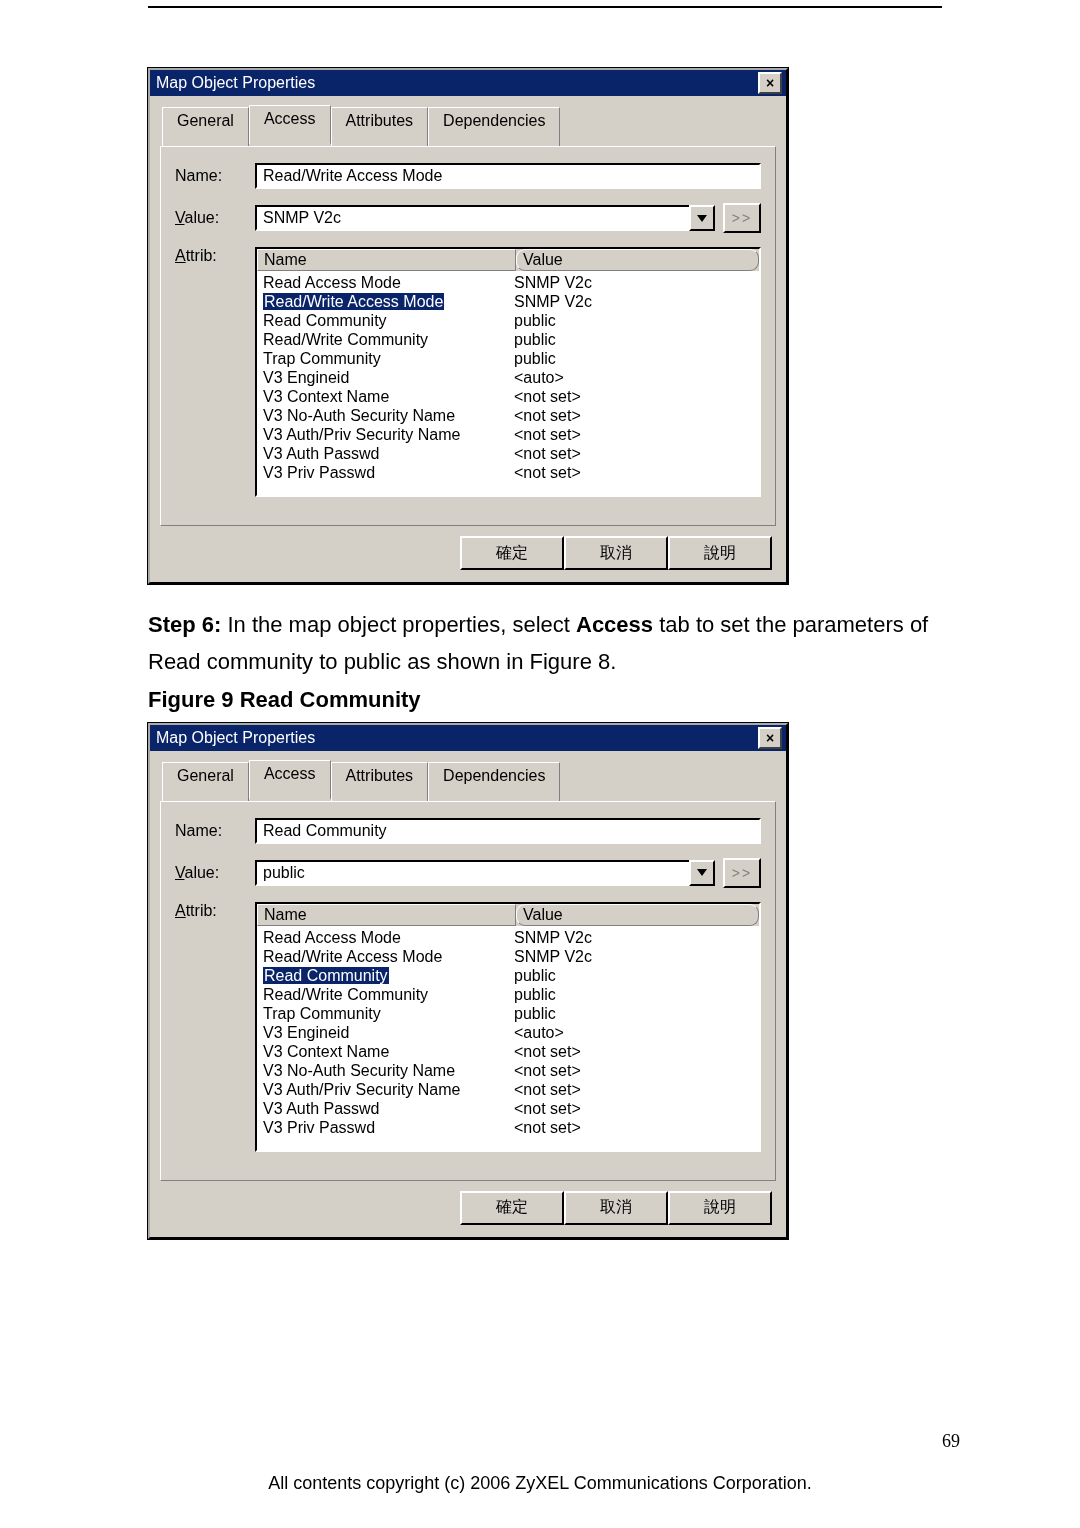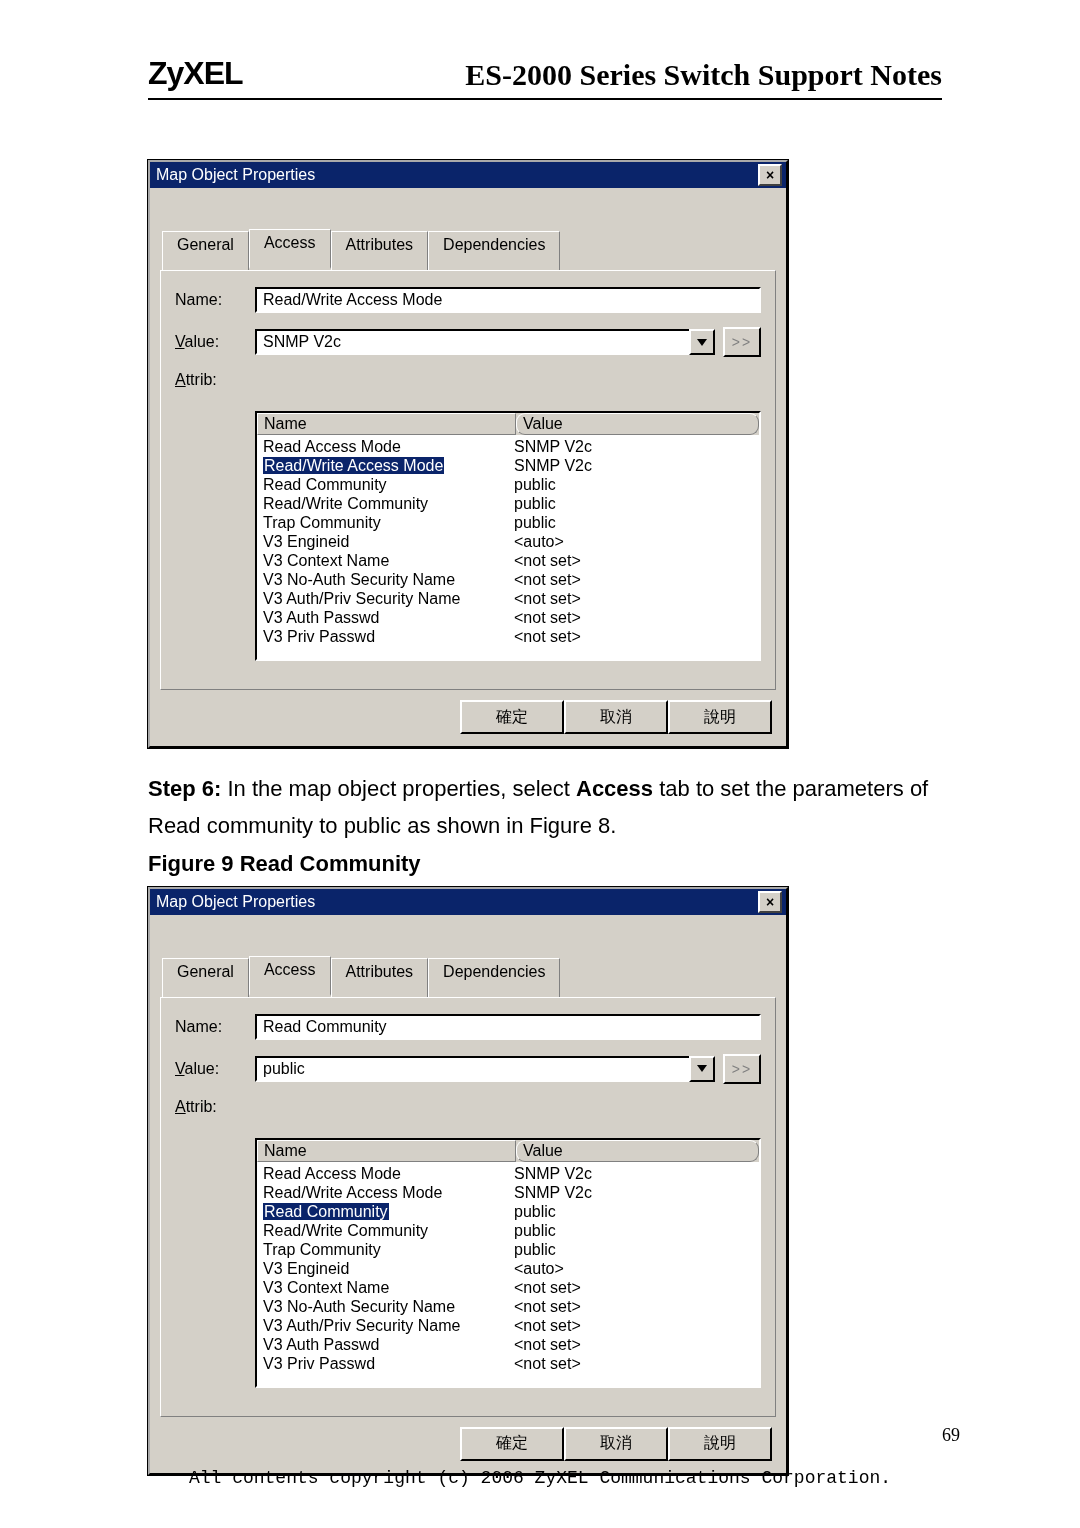--- a/index.html
+++ b/index.html
@@ -88,21 +88,20 @@
     padding: 4px 14px 17px 14px;
     border: 1px solid #808080;
     border-bottom: none;
     border-left-color:#fff;
     border-top-color:#fff;
     background:#d4d0c8;
     margin-right:0;
     position:relative;
     top:1px;
     font-size:16px;
-    margin-top:32px;
   }
   .tab.active {
     border-bottom: 2px solid #d4d0c8;
     top:-1px;
     z-index:2;
     padding-bottom:6px;
   }
   .tab-content {
     border: 1px solid #fff;
     border-right-color:#808080;
@@ -161,21 +160,20 @@
   .listbox {
     flex:1;
     height: 250px;
     background:#fff;
     border:2px inset #808080;
     border-top-color:#404040; border-left-color:#404040;
     border-right-color:#fff;border-bottom-color:#fff;
     font-family: "Microsoft Sans Serif","Tahoma",Arial,sans-serif;
     position:relative;
     box-sizing:border-box;
-    margin-top:40px;
   }
   .list-header {
     display:flex;
     background:#d4d0c8;
   }
   .list-header-cell {
     border:1px solid #fff;
     border-right-color:#808080;border-bottom-color:#808080;
     padding:1px 6px;
     font-size:16px;
@@ -232,36 +230,32 @@
     right: 120px;
     bottom: 82px;
     font-family: "Times New Roman", serif;
     font-size: 18px;
   }
   .footer-copy {
     position:absolute;
     left:0;right:0;
     bottom: 40px;
     text-align:center;
-    font-family: Liberation Mono, monospace;
+    font-family: Liberation Sans, sans-serif;
     font-size: 18px;
   }
 
   .tri-down {
     width:0;height:0;border-left:5px solid transparent;border-right:5px solid transparent;border-top:7px solid #000;
   }
 </style>
 </head>
 <body>
 
 <div class="page">
-  <div class="header-area">
-    <div class="logo">ZyXEL</div>
-    <div class="header-title">ES-2000 Series Switch Support Notes</div>
-  </div>
   <hr class="header-rule">
 
   <div class="content">
 
     <div class="dialog">
       <div class="titlebar">
         <span>Map Object Properties</span>
         <div class="close">×</div>
       </div>
       <div class="tabstrip">

